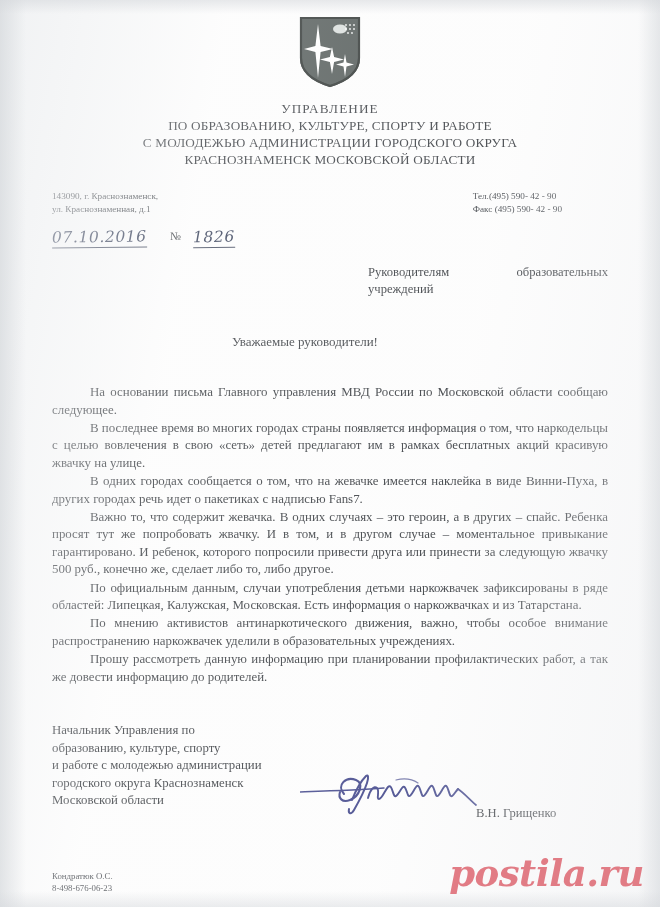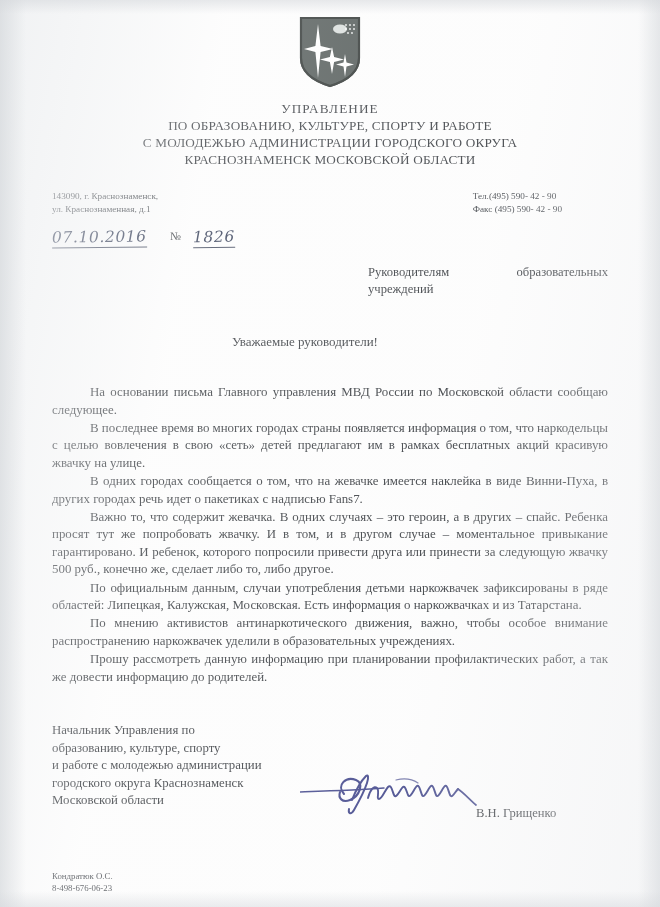--- a/index.html
+++ b/index.html
@@ -347,14 +347,15 @@
       <div class="signer-name">В.Н. Грищенко</div>
     </div>
 
     <div class="executor">
       <div>Кондратюк О.С.</div>
       <div>8-498-676-06-23</div>
     </div>
 
   </div>
 
+  <div class="watermark">postila.ru</div>
 
 </div>
 
 </body></html>

